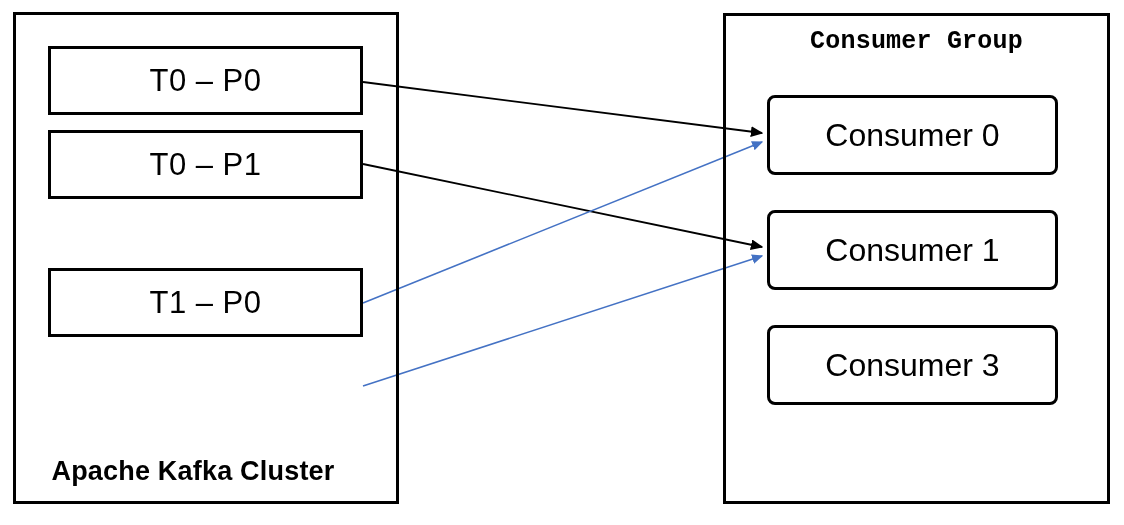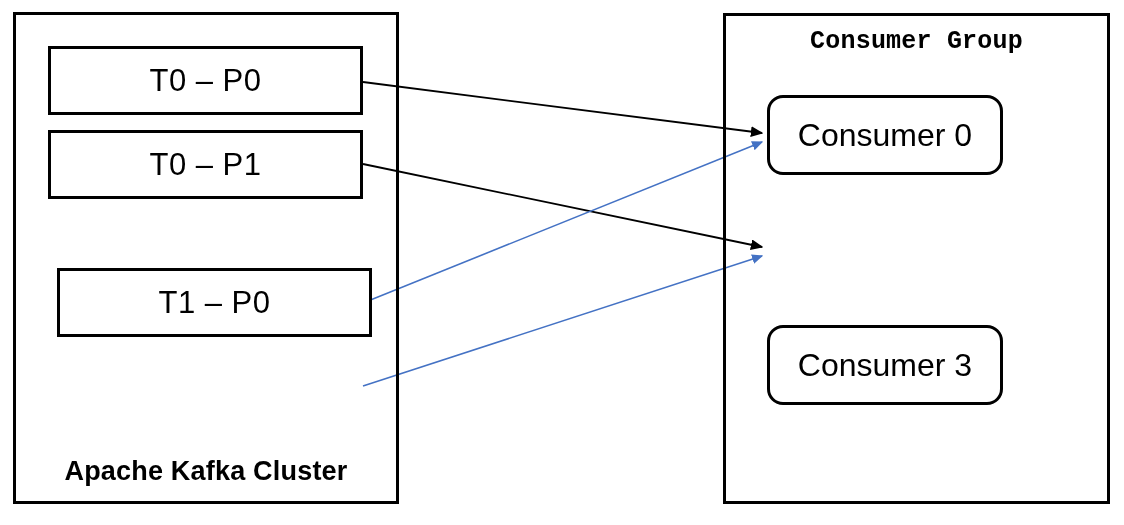--- a/index.html
+++ b/index.html
@@ -50,21 +50,21 @@
   
   .panel-caption {
     position: absolute;
     font-weight: bold;
     color: #000000;
     white-space: nowrap;
     text-align: center;
     letter-spacing: 0.2px;
   }
   #cluster-caption {
-    left: 13px;
+    left: 0;
     top: 451px;
     width: 386px;
     font-size: 27px;
     line-height: 40px;
   }
   #group-caption {
     left: 723px;
     top: 23px;
     width: 387px;
     font-size: 25px;
@@ -87,32 +87,32 @@
   }
   .partition-label {
     font-size: 31px;
     color: #000000;
     white-space: nowrap;
     line-height: 1;
     letter-spacing: 0.5px;
   }
   #partition-0 { top: 46px; }
   #partition-1 { top: 130px; }
-  #partition-2 { top: 268px; margin-left: 9px; }
+  #partition-2 { top: 268px; }
   #partition-3 { top: 352px; }
 
   
   .consumer-box {
     position: absolute;
     box-sizing: border-box;
     left: 767px;
-    width: 236px;
+    width: 291px;
     height: 80px;
     border: 3px solid #000000;
-    border-radius: 16px;
+    border-radius: 8px;
     background: #ffffff;
     display: flex;
     align-items: center;
     justify-content: center;
   }
   .consumer-label {
     font-size: 32px;
     color: #000000;
     white-space: nowrap;
     line-height: 1;
@@ -157,17 +157,20 @@
 
   <div class="panel-caption" id="cluster-caption">Apache Kafka Cluster</div>
 
   <div class="panel" id="group-panel"></div>
 
   <div class="panel-caption" id="group-caption">Consumer Group</div>
 
   <div class="consumer-box" id="consumer-0">
     <span class="consumer-label">Consumer 0</span>
   </div>
+  <div class="consumer-box" id="consumer-1">
+    <span class="consumer-label">Consumer 1</span>
+  </div>
   <div class="consumer-box" id="consumer-2">
     <span class="consumer-label">Consumer 3</span>
   </div>
 
 </div>
 
 </body></html>

